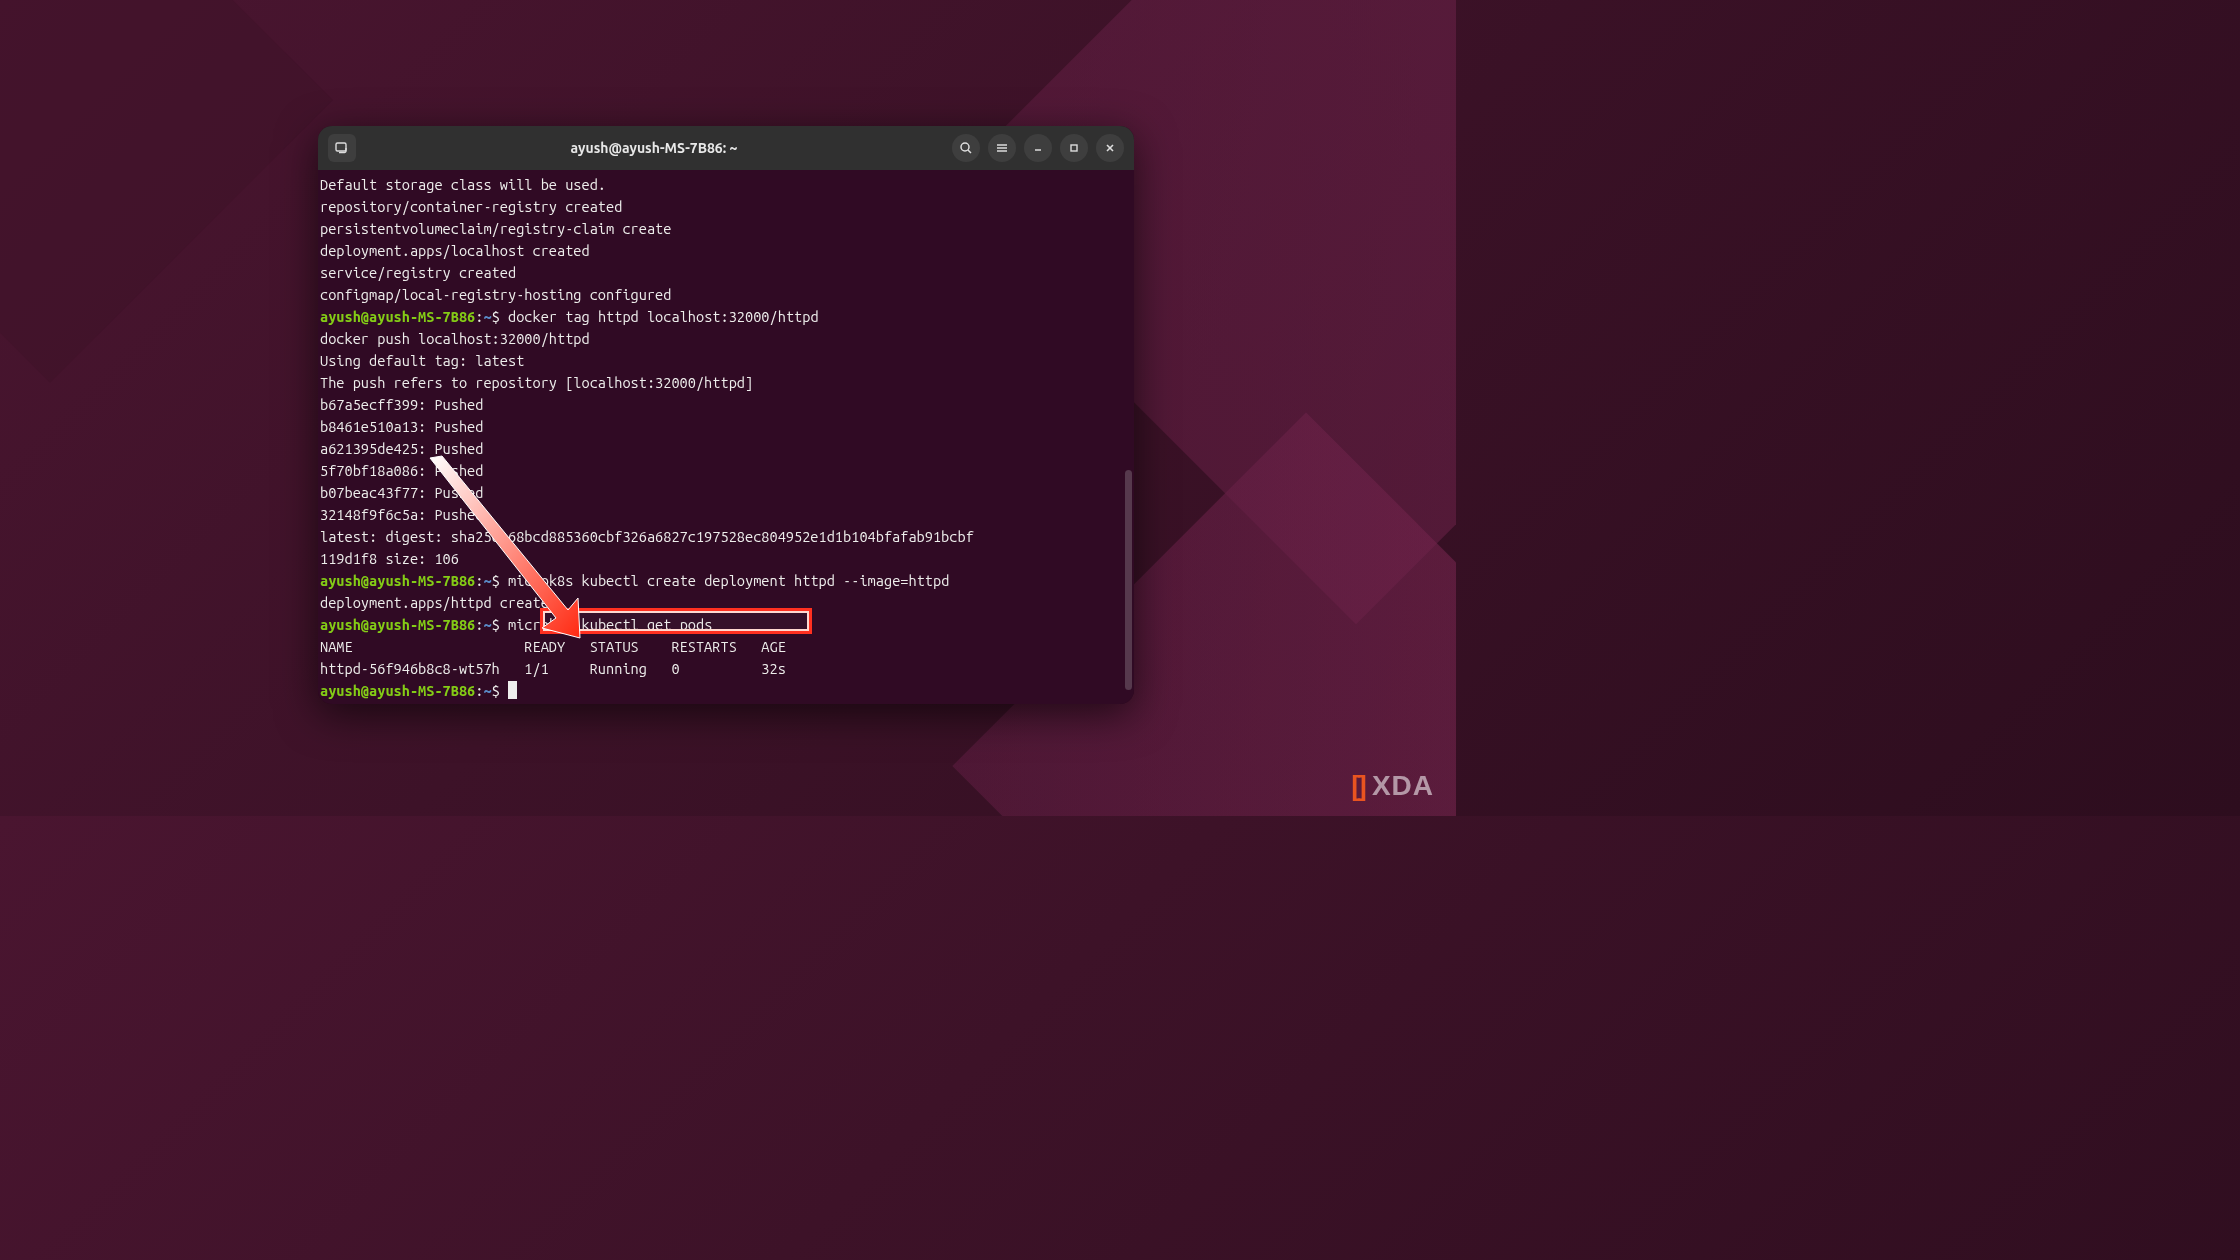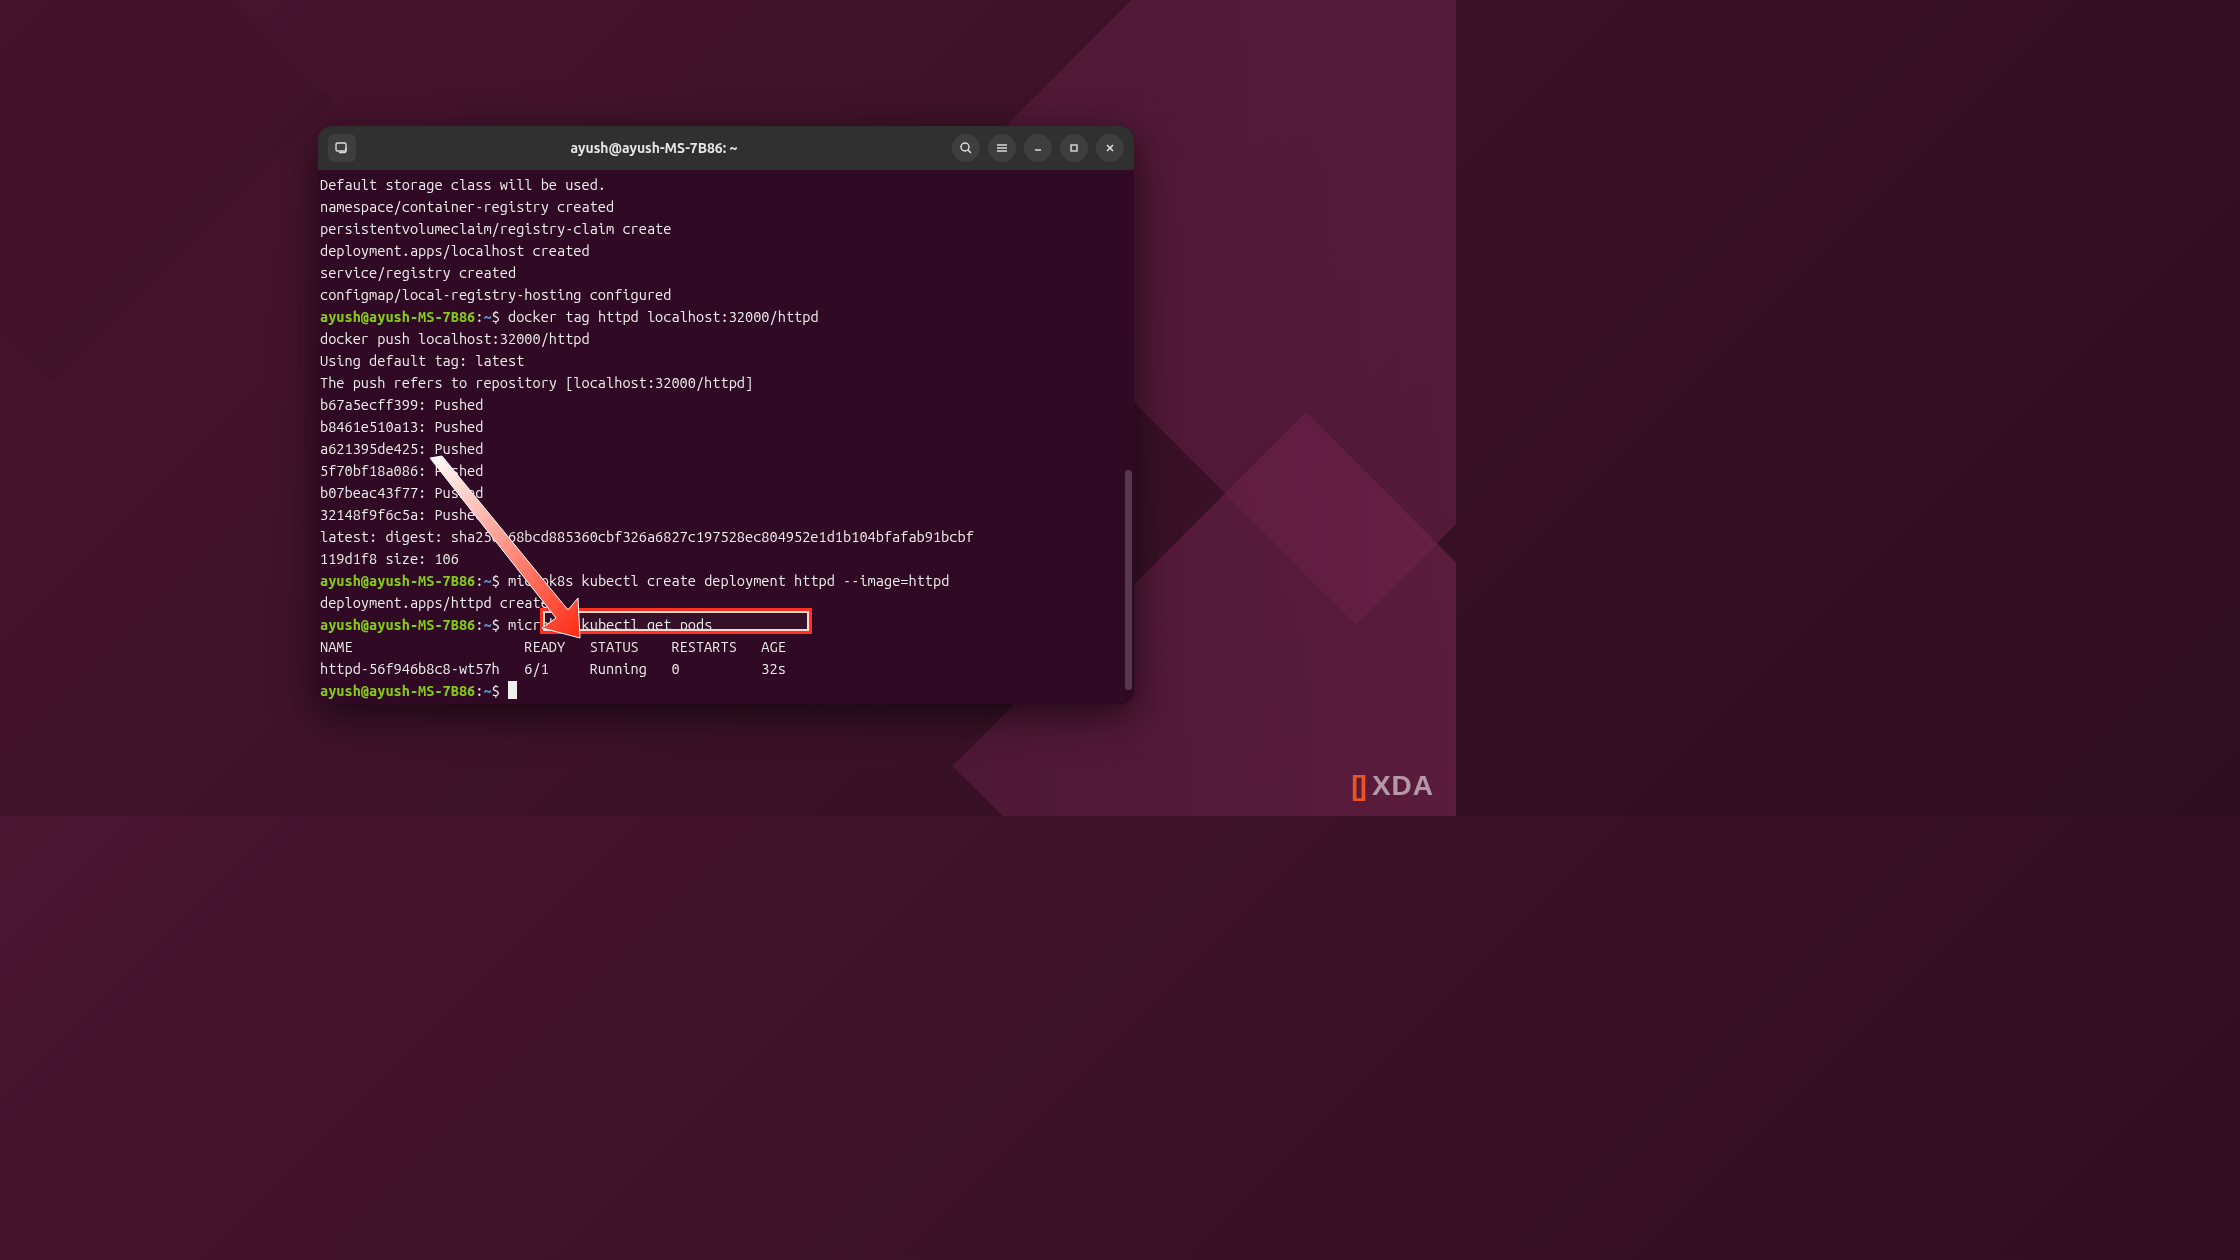--- a/index.html
+++ b/index.html
@@ -183,42 +183,42 @@
     <div class="titlebar-btn round">
       <svg width="14" height="14" viewBox="0 0 14 14">
         <line x1="4" y1="4" x2="10" y2="10" stroke="#ddd" stroke-width="1.6"></line>
         <line x1="10" y1="4" x2="4" y2="10" stroke="#ddd" stroke-width="1.6"></line>
       </svg>
     </div>
   </div>
 
   <div class="terminal-body">
 <pre><span>Default storage class will be used.</span>
-<span>namespace/container-registry created</span>
+<span>repository/container-registry created</span>
 <span>persistentvolumeclaim/registry-claim create</span>
 <span>deployment.apps/localhost created</span>
 <span>service/registry created</span>
 <span>configmap/local-registry-hosting configured</span>
 <span class="prompt-user">ayush@ayush-MS-7B86</span><span class="prompt-colon">:</span><span class="prompt-tilde">~</span><span class="prompt-colon">$</span><span> docker tag httpd localhost:32000/httpd</span>
 <span>docker push localhost:32000/httpd</span>
 <span>Using default tag: latest</span>
 <span>The push refers to repository [localhost:32000/httpd]</span>
 <span>b67a5ecff399: Pushed</span>
 <span>b8461e510a13: Pushed</span>
 <span>a621395de425: Pushed</span>
 <span>5f70bf18a086: Pushed</span>
 <span>b07beac43f77: Pushed</span>
 <span>32148f9f6c5a: Pushed</span>
 <span>latest: digest: sha256:68bcd885360cbf326a6827c197528ec804952e1d1b104bfafab91bcbf</span>
 <span>119d1f8 size: 106</span>
 <span class="prompt-user">ayush@ayush-MS-7B86</span><span class="prompt-colon">:</span><span class="prompt-tilde">~</span><span class="prompt-colon">$</span><span> microk8s kubectl create deployment httpd --image=httpd</span>
 <span>deployment.apps/httpd created</span>
 <span class="prompt-user">ayush@ayush-MS-7B86</span><span class="prompt-colon">:</span><span class="prompt-tilde">~</span><span class="prompt-colon">$</span><span> microk8s kubectl get pods </span>
 <span>NAME                     READY   STATUS    RESTARTS   AGE</span>
-<span>httpd-56f946b8c8-wt57h   6/1     Running   0          32s</span>
+<span>httpd-56f946b8c8-wt57h   1/1     Running   0          32s</span>
 <span class="prompt-user">ayush@ayush-MS-7B86</span><span class="prompt-colon">:</span><span class="prompt-tilde">~</span><span class="prompt-colon">$</span> <span class="cursor-block"></span></pre>
 
     <div class="scrollbar"></div>
 
     <div class="highlight-box" style="left:222px; top:438px; width:272px; height:26px;"></div>
   </div>
 </div>
 
 <svg class="annotation-arrow" style="left:420px; top:450px;" width="260" height="260">
   <defs>

